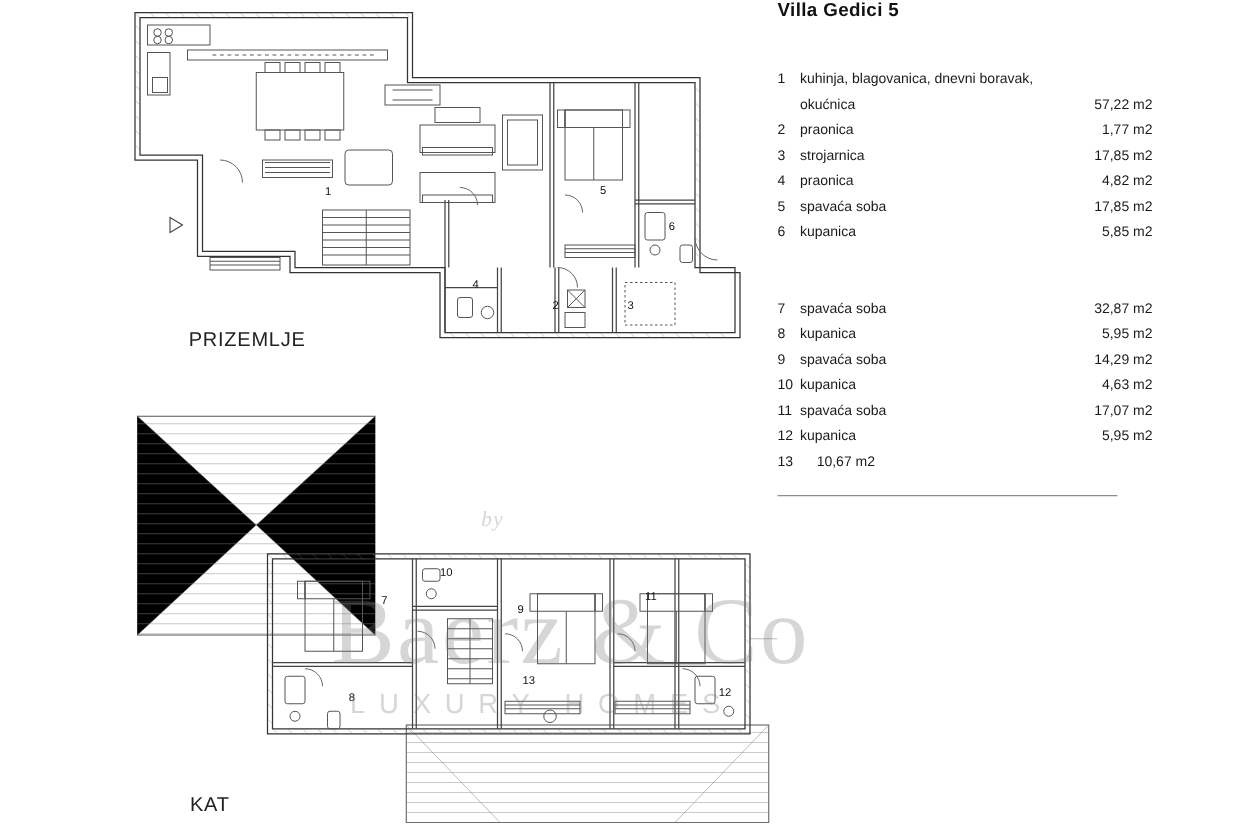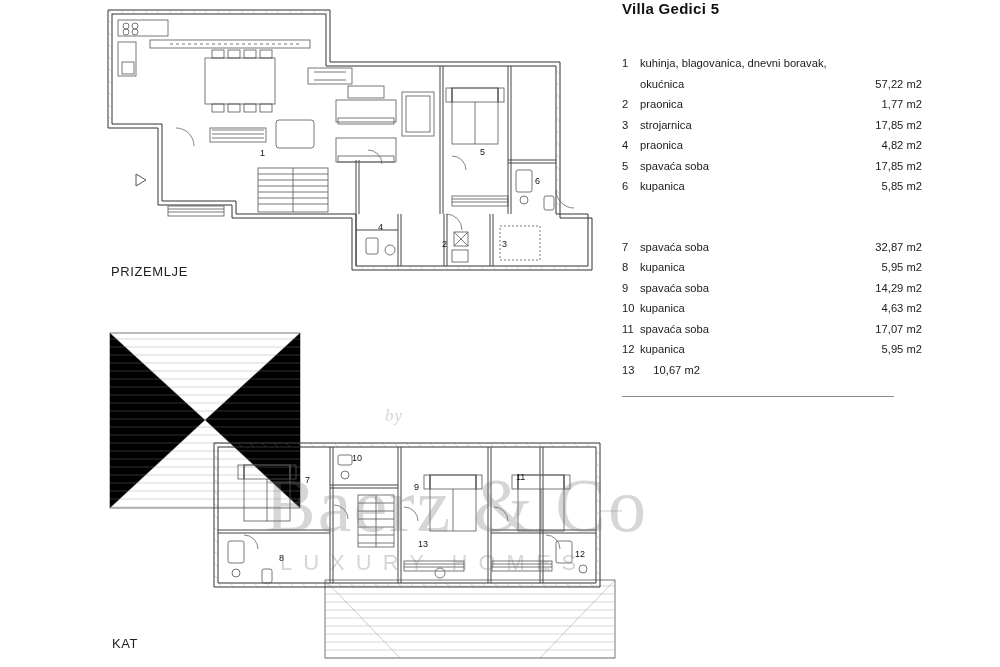--- a/index.html
+++ b/index.html
@@ -14,21 +14,21 @@
   .legend-row{display:flex;align-items:baseline;font-size:11.2px;line-height:20.5px;color:#1a1a1a;}
   .legend-num{width:18px;flex:0 0 18px;text-align:left;}
   .legend-label{flex:1 1 auto;white-space:nowrap;}
   .legend-area{flex:0 0 auto;text-align:right;min-width:60px;}
   .gap{height:20px;}
   .hr{border:0;border-top:1px solid #8c8c8c;margin:16px 0 10px 0;width:272px;}
   .summary{font-size:11.2px;line-height:17.5px;color:#1a1a1a;}
 
   
   .plans{position:absolute;left:0;top:0;width:622px;height:667px;}
-  .floor-label{position:absolute;font-size:13px;letter-spacing:.6px;color:#222;}
+  .floor-label{position:absolute;font-size:16px;letter-spacing:.6px;color:#222;margin-left:40px;}
 
   svg{display:block;}
 
   
   .wm{position:absolute;left:180px;top:400px;width:560px;height:230px;pointer-events:none;
       color:rgba(120,120,120,.30);font-family:"Liberation Serif",serif;}
   .wm-small{position:absolute;left:205px;top:6px;font-size:17px;font-style:italic;letter-spacing:1px;}
   .wm-big{position:absolute;left:85px;top:22px;font-size:76px;letter-spacing:2px;white-space:nowrap;margin-top:40px;}
   .wm-sub{position:absolute;left:100px;top:150px;font-size:22px;letter-spacing:11px;white-space:nowrap;
           font-family:"Liberation Sans",sans-serif;}

